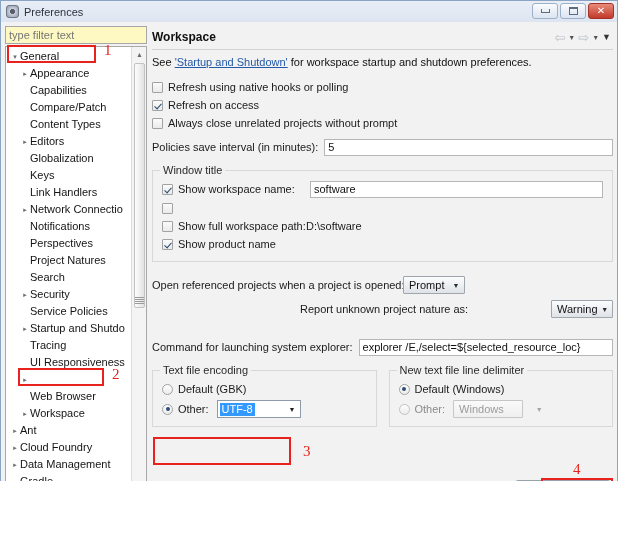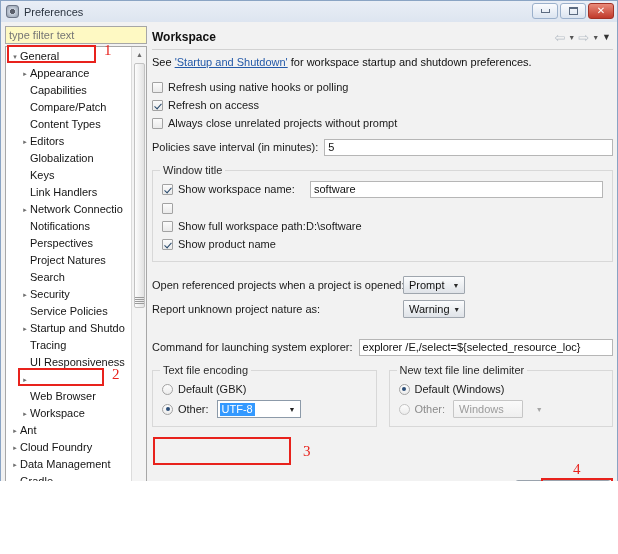--- a/index.html
+++ b/index.html
@@ -670,21 +670,21 @@
         </div>
 
         <div class="field-row" style="margin-top:14px;">
           <span class="field-label" style="width:251px;">Open referenced projects when a project is opened:</span>
           <span class="combo" style="width:62px;">
             <span class="cap">Prompt</span>
             <span class="caret">▼</span>
           </span>
         </div>
 
-        <div class="field-row" style="margin-top:6px;">
+        <div class="field-row" style="margin-top:6px;justify-content:flex-end;">
           <span class="field-label" style="width:251px;">Report unknown project nature as:</span>
           <span class="combo" style="width:62px;">
             <span class="cap">Warning</span>
             <span class="caret">▼</span>
           </span>
         </div>
 
         <div class="field-row" style="margin-top:20px;">
           <span class="field-label">Command for launching system explorer:</span>
           <input class="text-input" style="flex: 1 1 0%; margin-left: 6px;" type="text" value="explorer /E,/select=${selected_resource_loc}">

